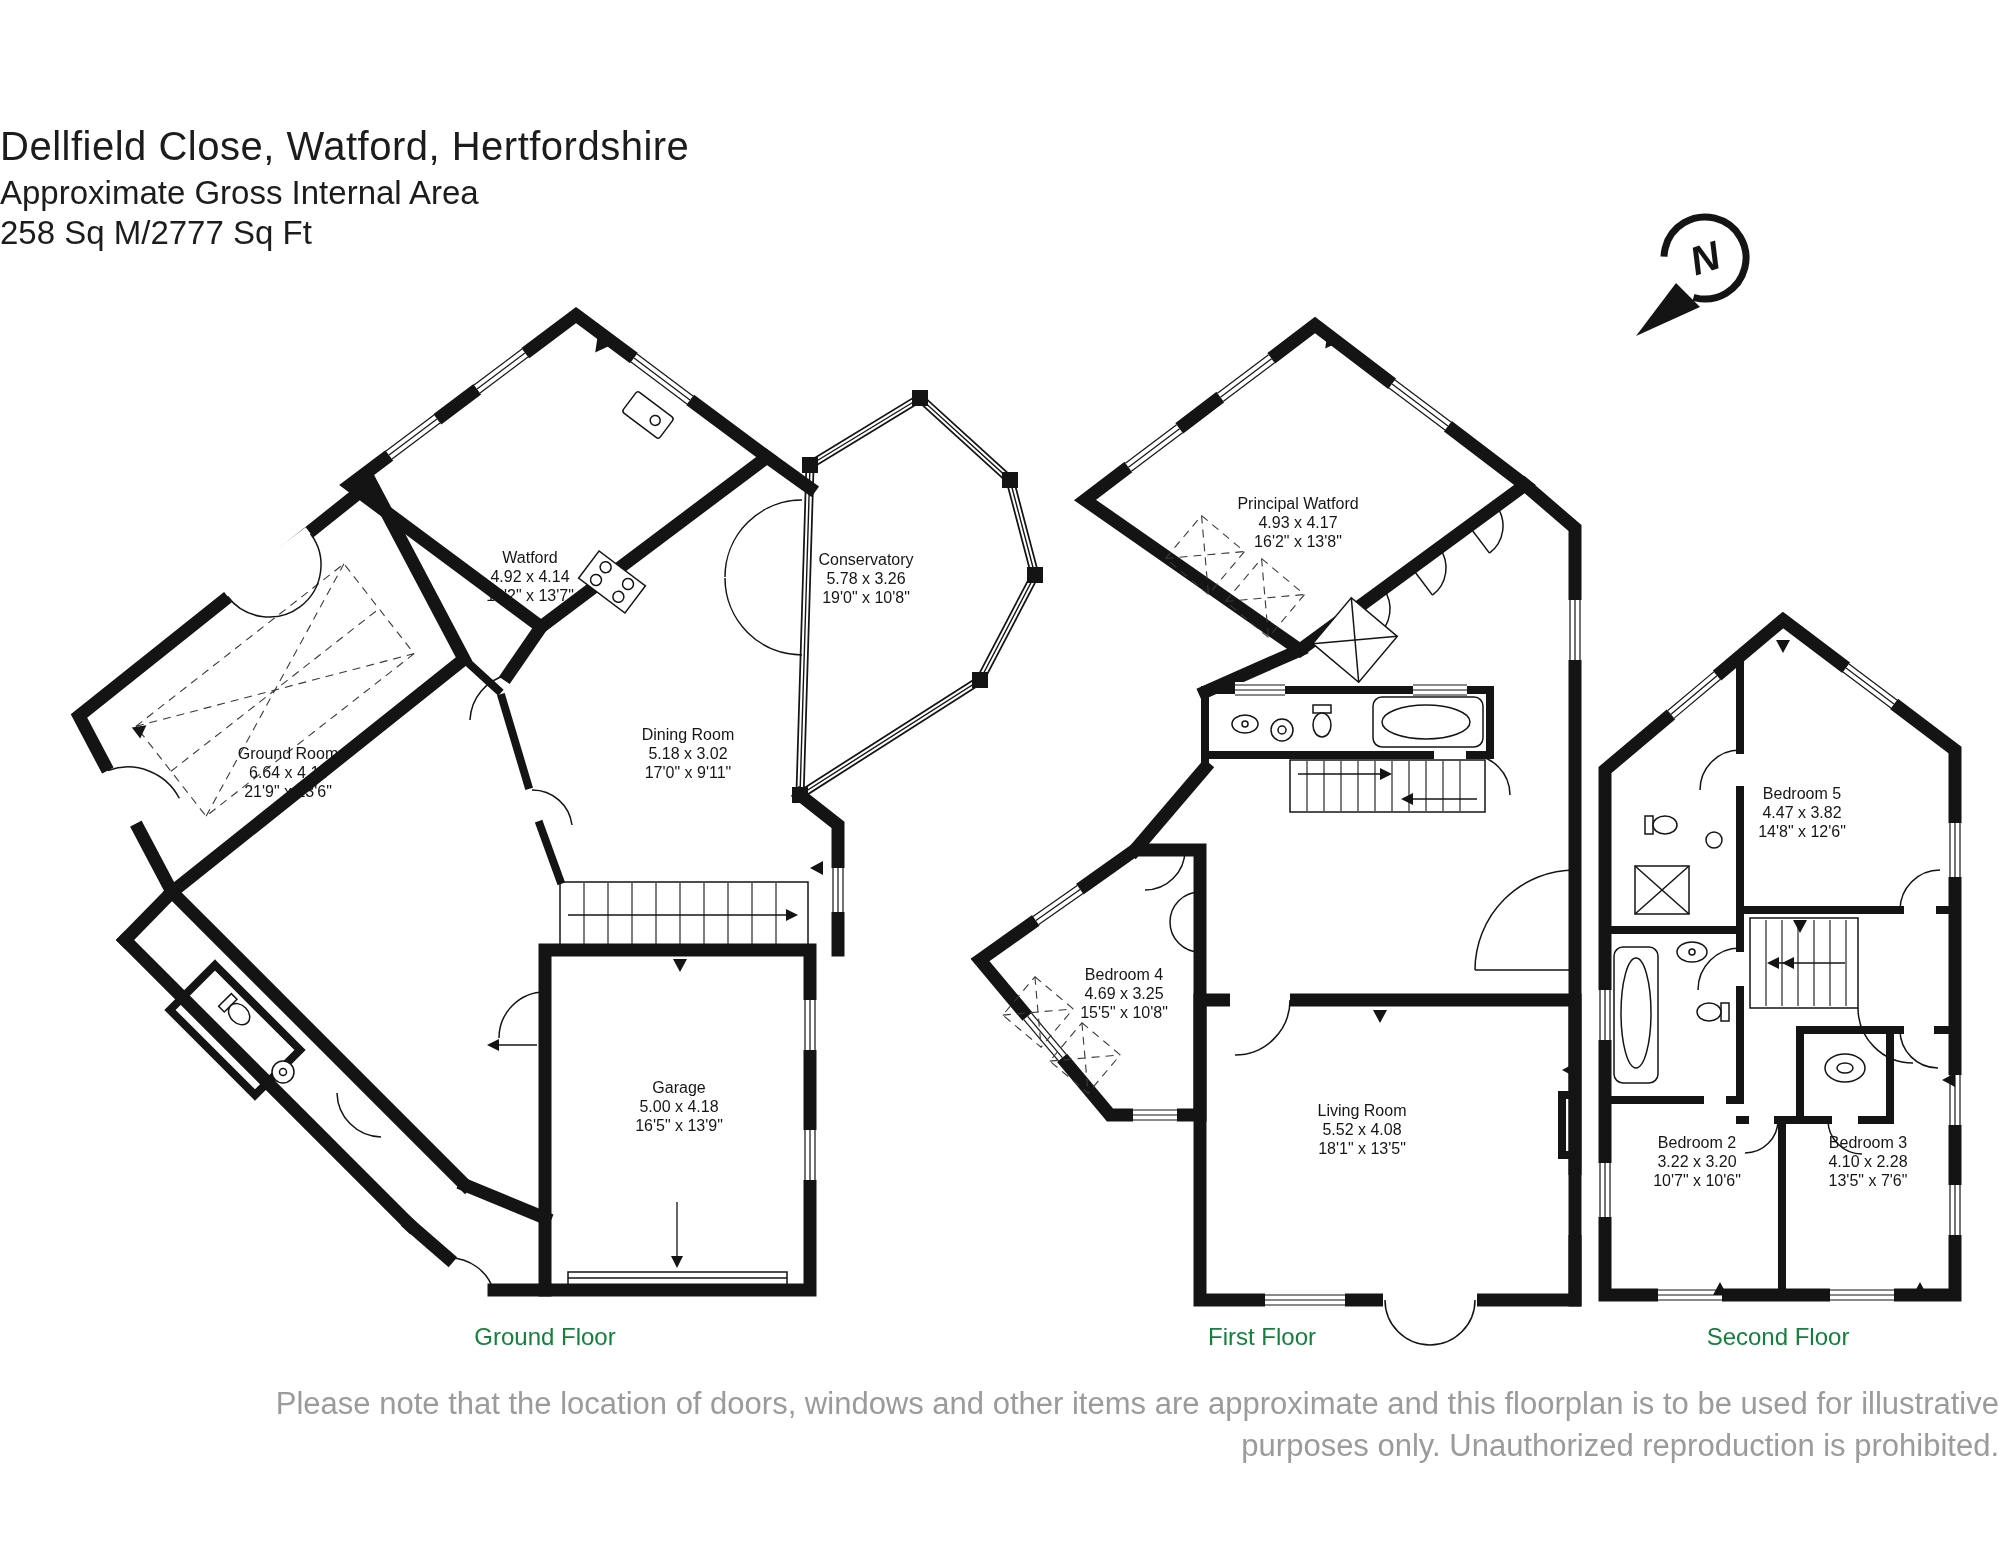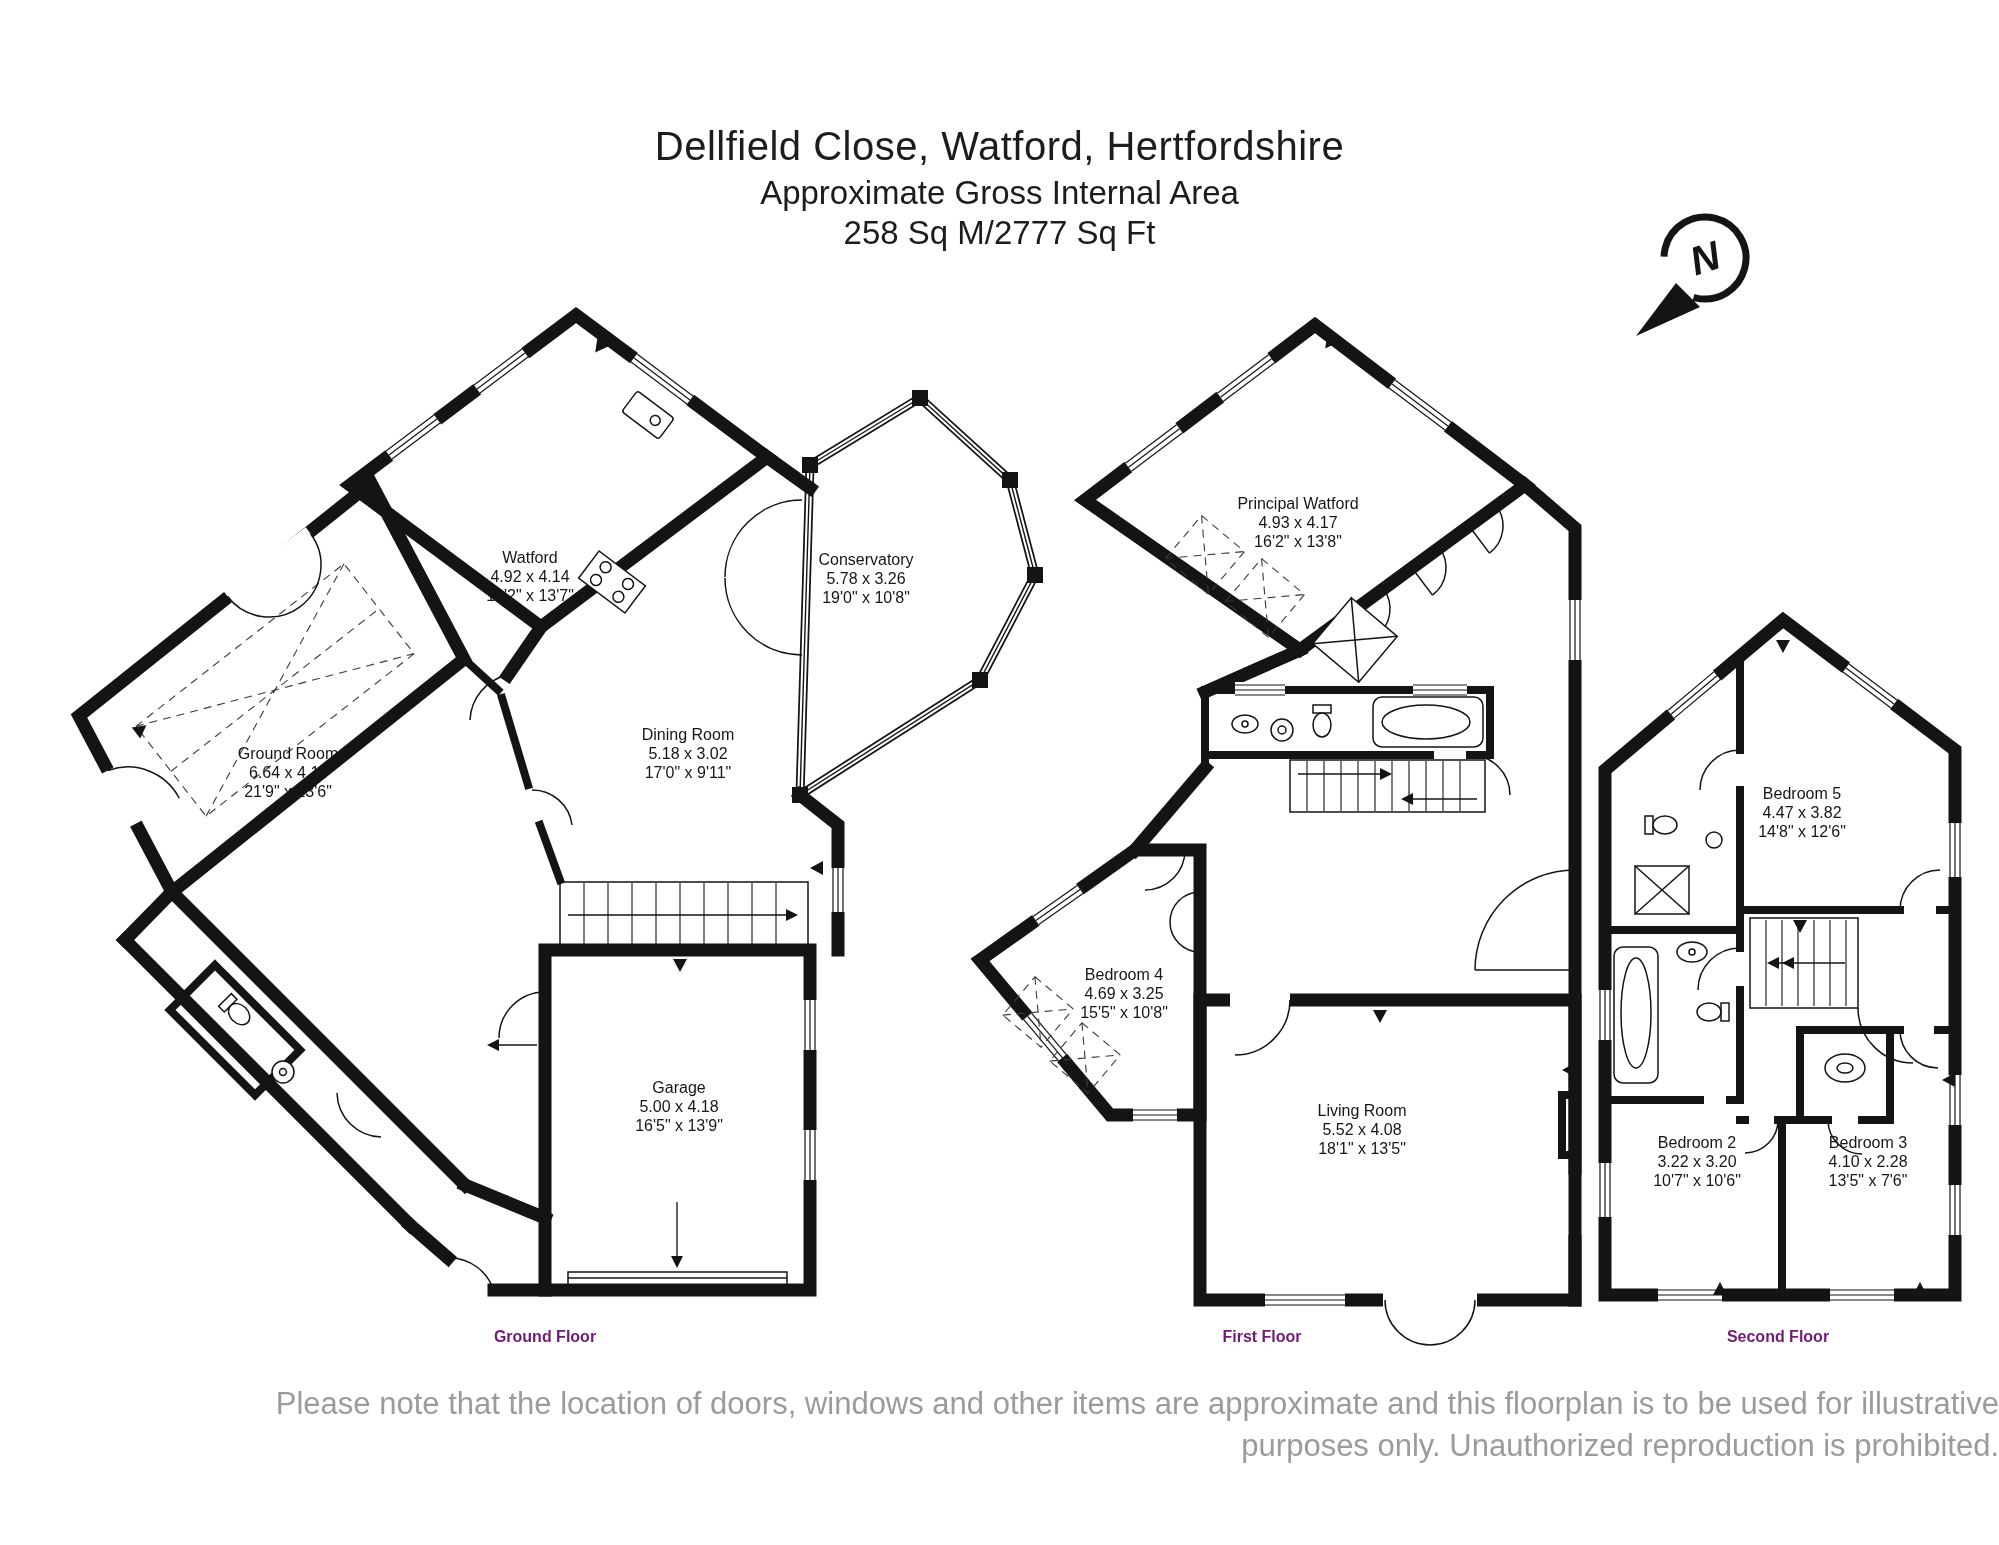--- a/index.html
+++ b/index.html
@@ -12,28 +12,28 @@
   .glz{fill:none;stroke:#141414;stroke-width:9}
   .glzw{fill:none;stroke:#ffffff;stroke-width:5.5}
   .glzc{fill:none;stroke:#141414;stroke-width:1.4}
   .fix{fill:#ffffff;stroke:#141414;stroke-width:1.5}
   .dash{fill:none;stroke:#3a3a3a;stroke-width:1.1;stroke-dasharray:8 6}
   .win line{stroke:#141414;stroke-width:1.2}
   .tread{stroke:#141414;stroke-width:1.1}
   .arr{stroke:#141414;stroke-width:1.3;fill:none}
   .tri{fill:#141414}
   .post{fill:#141414}
-  .title-line{position:absolute;width:100%;text-align:center;white-space:nowrap}
+  .title-line{position:absolute;width:100%;text-align:left;white-space:nowrap}
   #t1{top:124px;font-size:40px;letter-spacing:.5px}
   #t2{top:174px;font-size:33px}
   #t3{top:214px;font-size:33px}
   .room-label{position:absolute;transform:translate(-50%,-50%);text-align:center;
               font-size:16px;line-height:19px;white-space:nowrap;color:#161616}
-  .floor-label{position:absolute;transform:translate(-50%,-50%);font-weight:bold;
-               font-size:16px;white-space:nowrap;color:#701a75}
+  .floor-label{position:absolute;transform:translate(-50%,-50%);font-weight:normal;
+               font-size:24px;white-space:nowrap;color:#15803d}
   .footer-line{position:absolute;width:100%;text-align:right;color:#9b9b9b;font-size:31px;white-space:nowrap}
   #f1{top:1386px}
   #f2{top:1428px}
 </style>
 </head>
 <body>
 
 <div class="title-line" id="t1">Dellfield Close, Watford, Hertfordshire</div>
 <div class="title-line" id="t2">Approximate Gross Internal Area</div>
 <div class="title-line" id="t3">258 Sq M/2777 Sq Ft</div>

